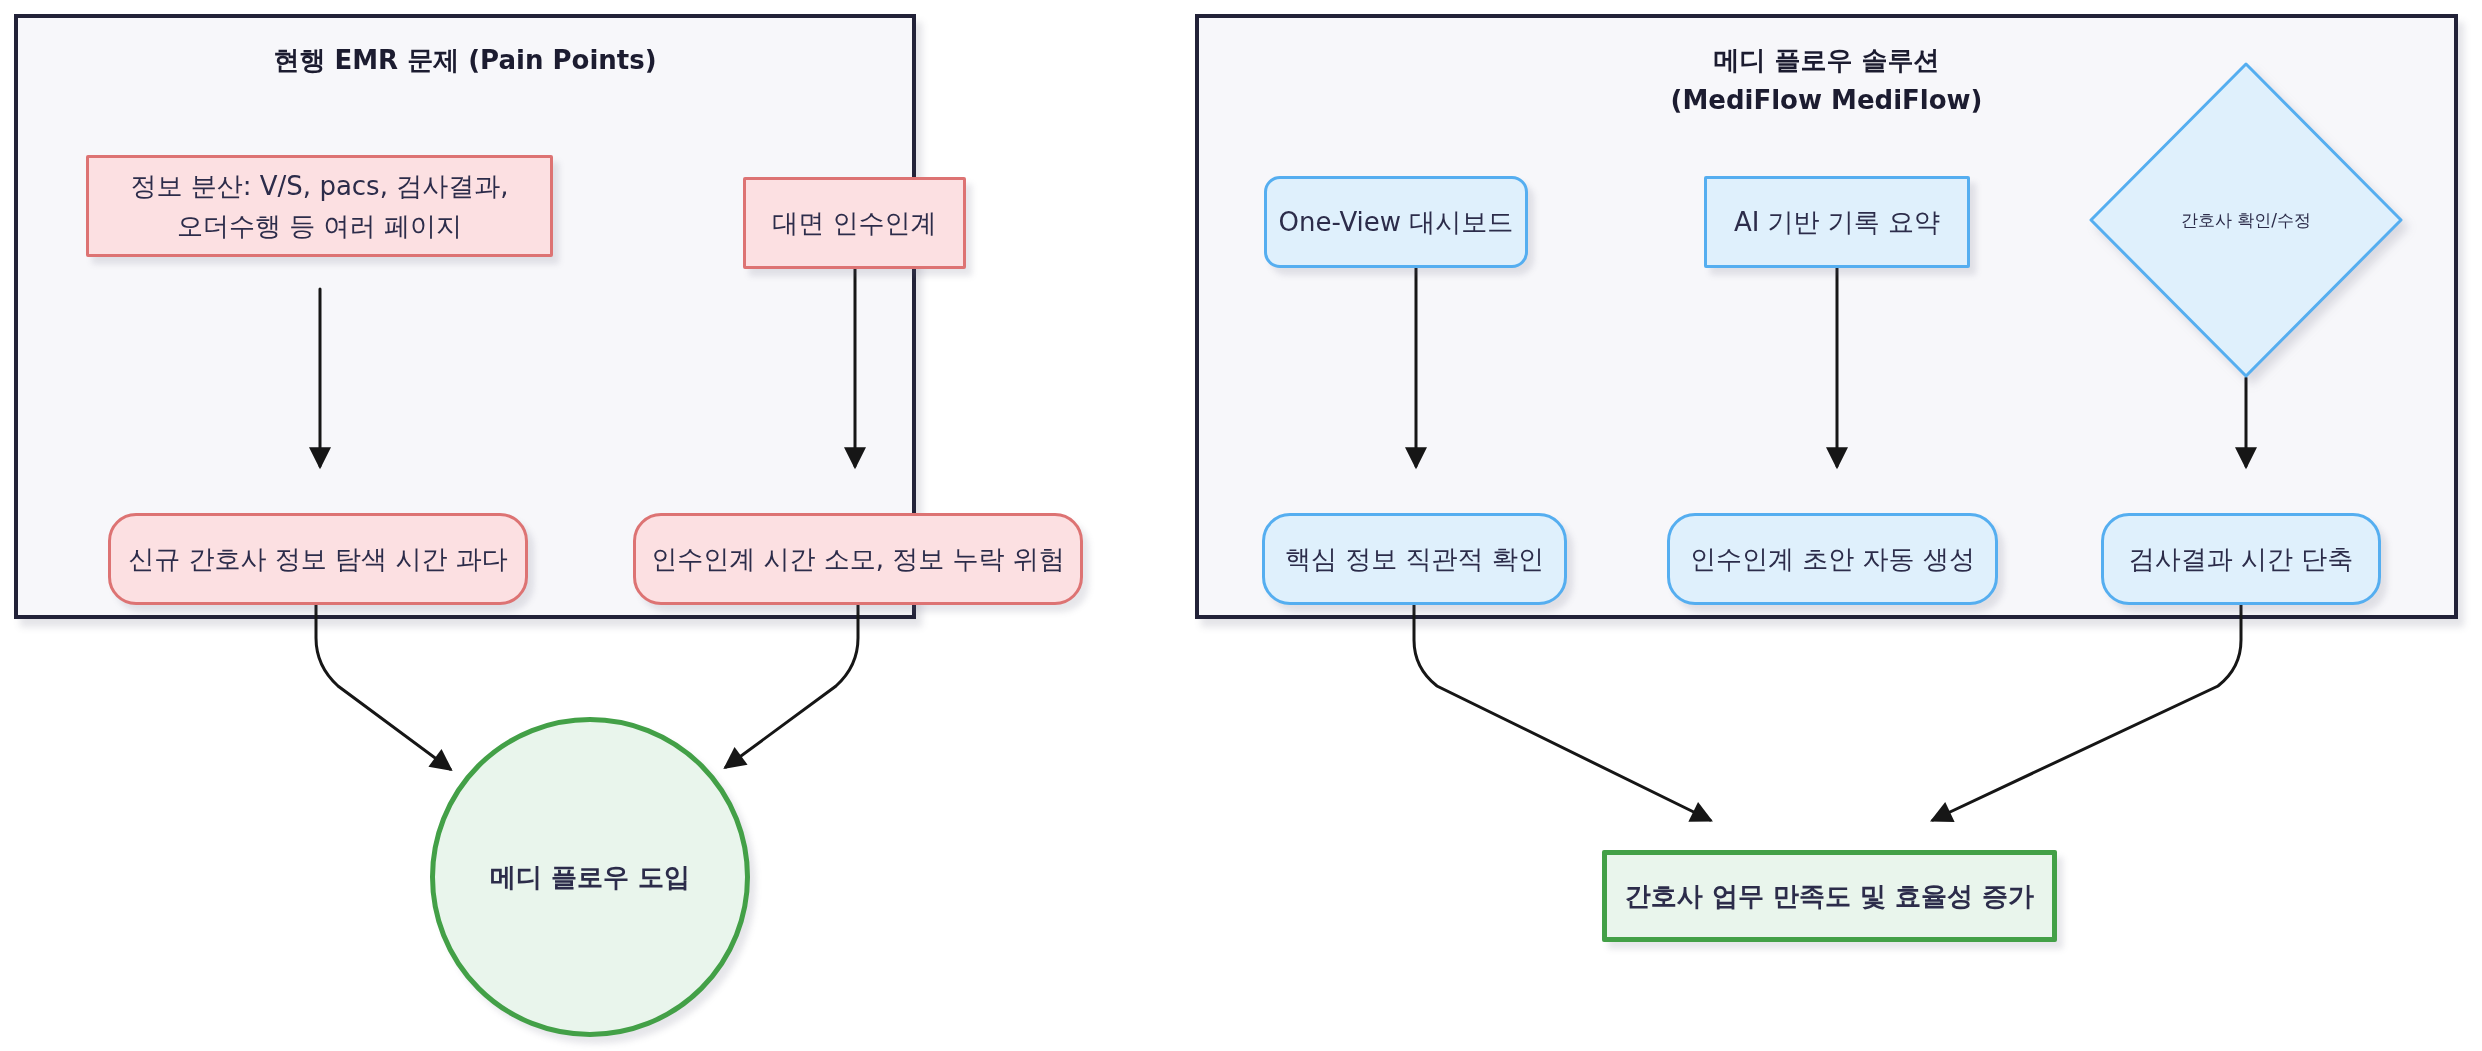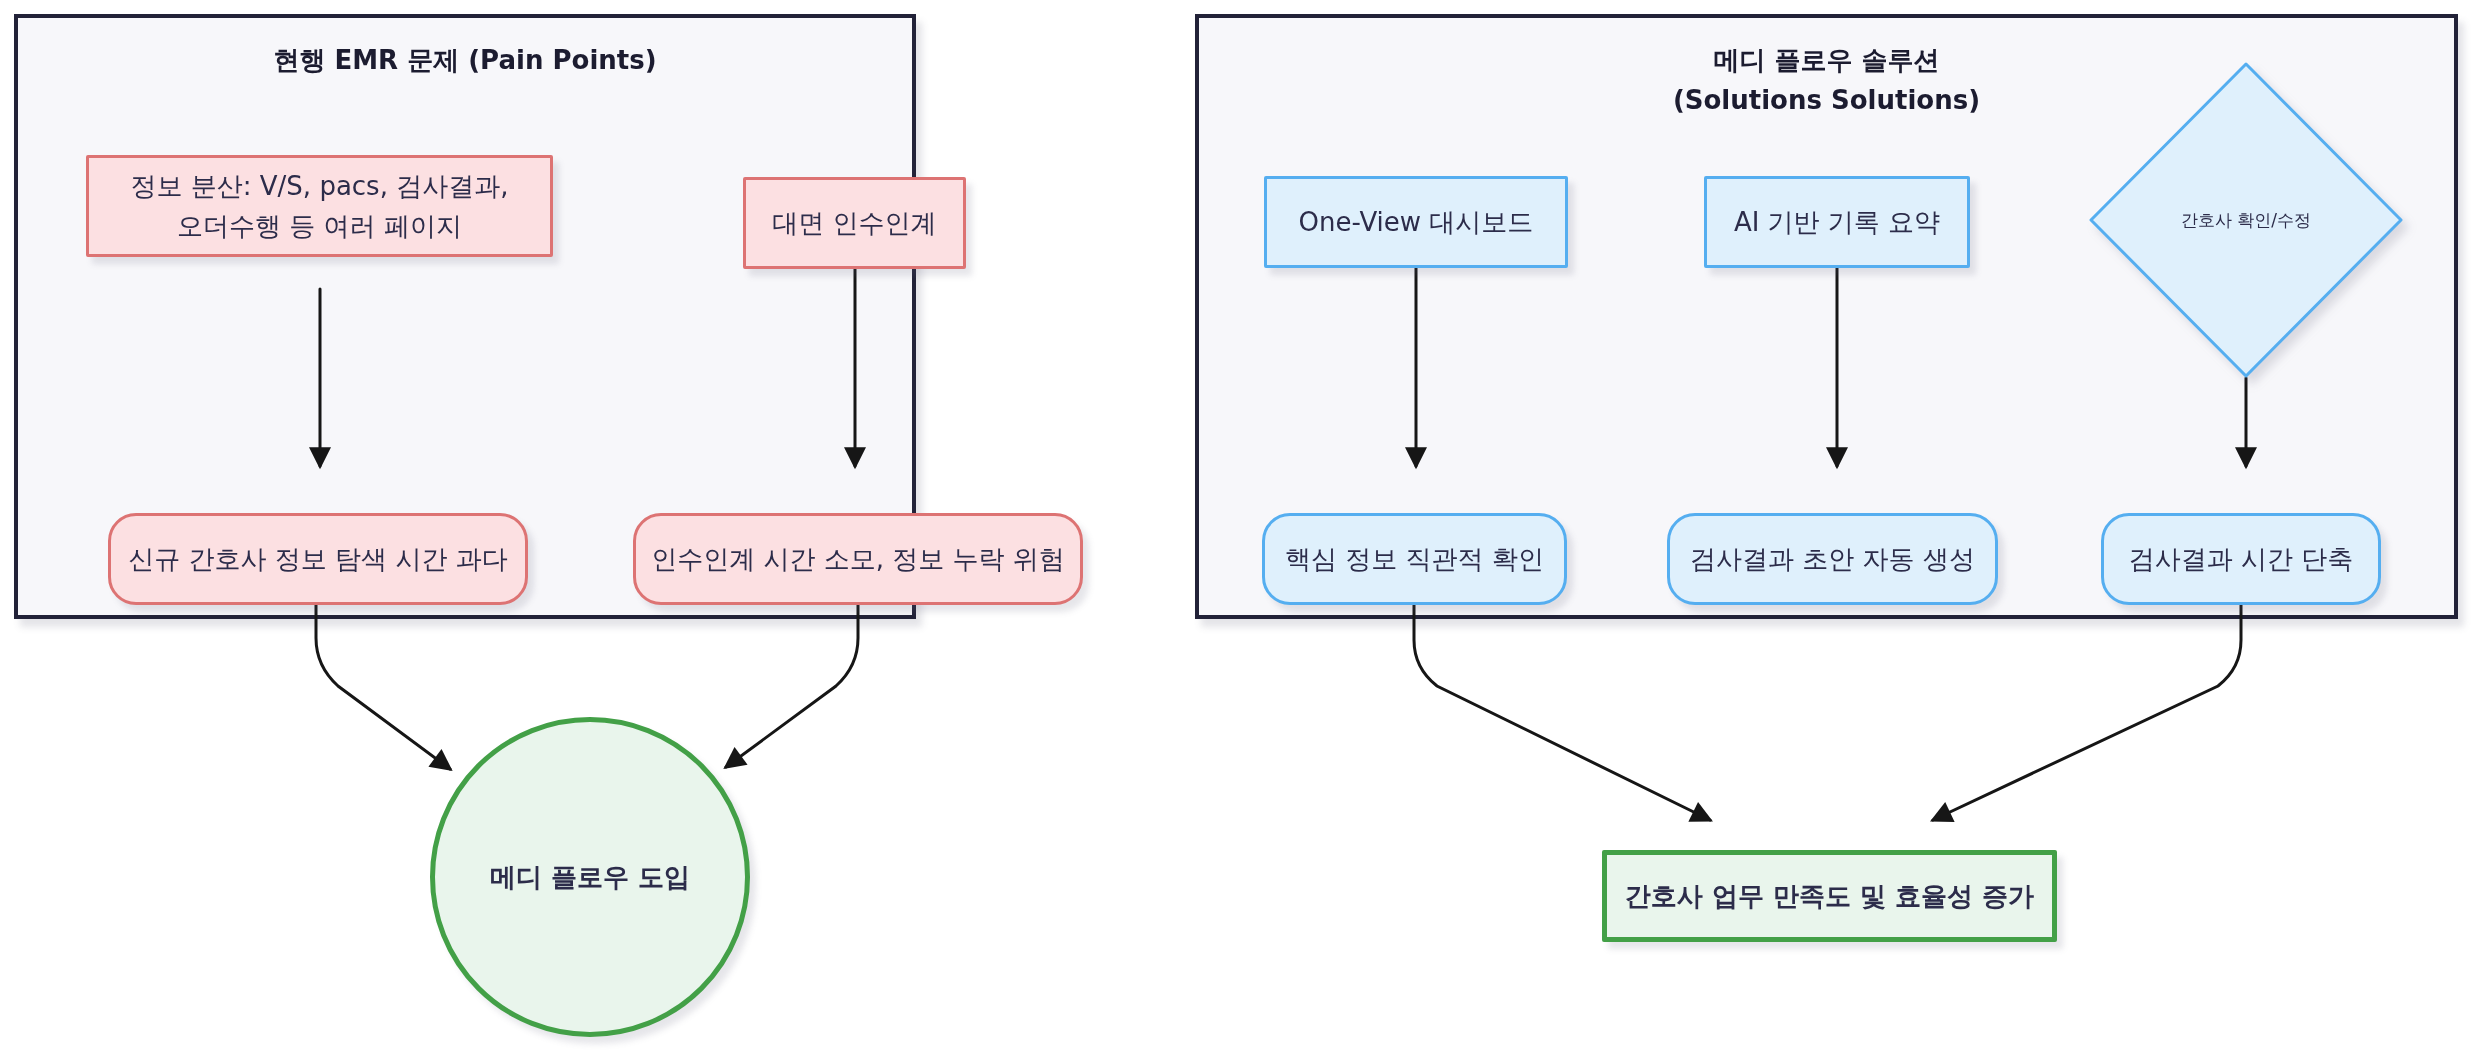--- a/index.html
+++ b/index.html
@@ -47,21 +47,21 @@
     line-height:40px;
     box-shadow:6px 7px 6px rgba(100,100,125,0.16);
   }
   .node-pain{background:var(--pain-fill);border:3px solid var(--pain-border);border-radius:2px;}
   .node-solution{background:var(--solution-fill);border:3px solid var(--solution-border);border-radius:2px;}
   .rounded{border-radius:28px;margin-top:35px;}
   .node-pain-src1{left:86px;top:155px;width:467px;height:102px;}
   .node-pain-src2{left:743px;top:177px;width:223px;height:92px;}
   .node-pain-res1{left:108px;top:478px;width:420px;height:92px;}
   .node-pain-res2{left:633px;top:478px;width:450px;height:92px;}
-  .node-sol-feat1{left:1264px;top:176px;width:304px;height:92px;}
+  .node-sol-feat1{left:1264px;top:176px;width:264px;height:92px;border-radius:16px;}
   .node-sol-feat2{left:1704px;top:176px;width:266px;height:92px;}
   .node-sol-res1{left:1262px;top:478px;width:305px;height:92px;}
   .node-sol-res2{left:1667px;top:478px;width:331px;height:92px;}
   .node-sol-res3{left:2101px;top:478px;width:280px;height:92px;}
   .node-circle{
     left:430px;top:717px;width:320px;height:320px;border-radius:50%;
     background:var(--success-fill);border:5px solid var(--success-border);
     font-weight:700;
   }
   .node-outcome{
@@ -87,21 +87,21 @@
 
 <div class="canvas">
 
   <div class="frame frame-pain">
     <div class="frame-title">현행 EMR 문제 (Pain Points)</div>
   </div>
 
   <div class="frame frame-solution">
     <div class="frame-title">
       <div>메디 플로우 솔루션</div>
-      <div>(Solutions Solutions)</div>
+      <div>(MediFlow MediFlow)</div>
     </div>
   </div>
 
   <svg class="edges" width="2482" height="1051" viewBox="0 0 2482 1051">
     <defs>
       <marker id="arrow" viewBox="0 0 10 10" refX="8.5" refY="5" markerUnits="userSpaceOnUse" markerWidth="26" markerHeight="22" orient="auto-start-reverse">
         <path class="arrow-head" d="M0 0 L10 5 L0 10 Z"></path>
       </marker>
     </defs>
     <path d="M320 289 L320 466" marker-end="url(#arrow)"></path>
@@ -129,19 +129,19 @@
   <div class="node node-solution node-sol-feat2">AI 기반 기록 요약</div>
 
   <div class="diamond-wrap">
     <svg viewBox="0 0 314 316">
       <polygon points="157,2 312,158 157,314 2,158"></polygon>
     </svg>
     <div class="diamond-label">간호사 확인/수정</div>
   </div>
 
   <div class="node node-solution rounded node-sol-res1">핵심 정보 직관적 확인</div>
-  <div class="node node-solution rounded node-sol-res2">검사결과 초안 자동 생성</div>
+  <div class="node node-solution rounded node-sol-res2">인수인계 초안 자동 생성</div>
   <div class="node node-solution rounded node-sol-res3">검사결과 시간 단축</div>
 
   <div class="node node-circle">메디 플로우 도입</div>
   <div class="node node-outcome">간호사 업무 만족도 및 효율성 증가</div>
 
 </div>
 
 </body></html>

